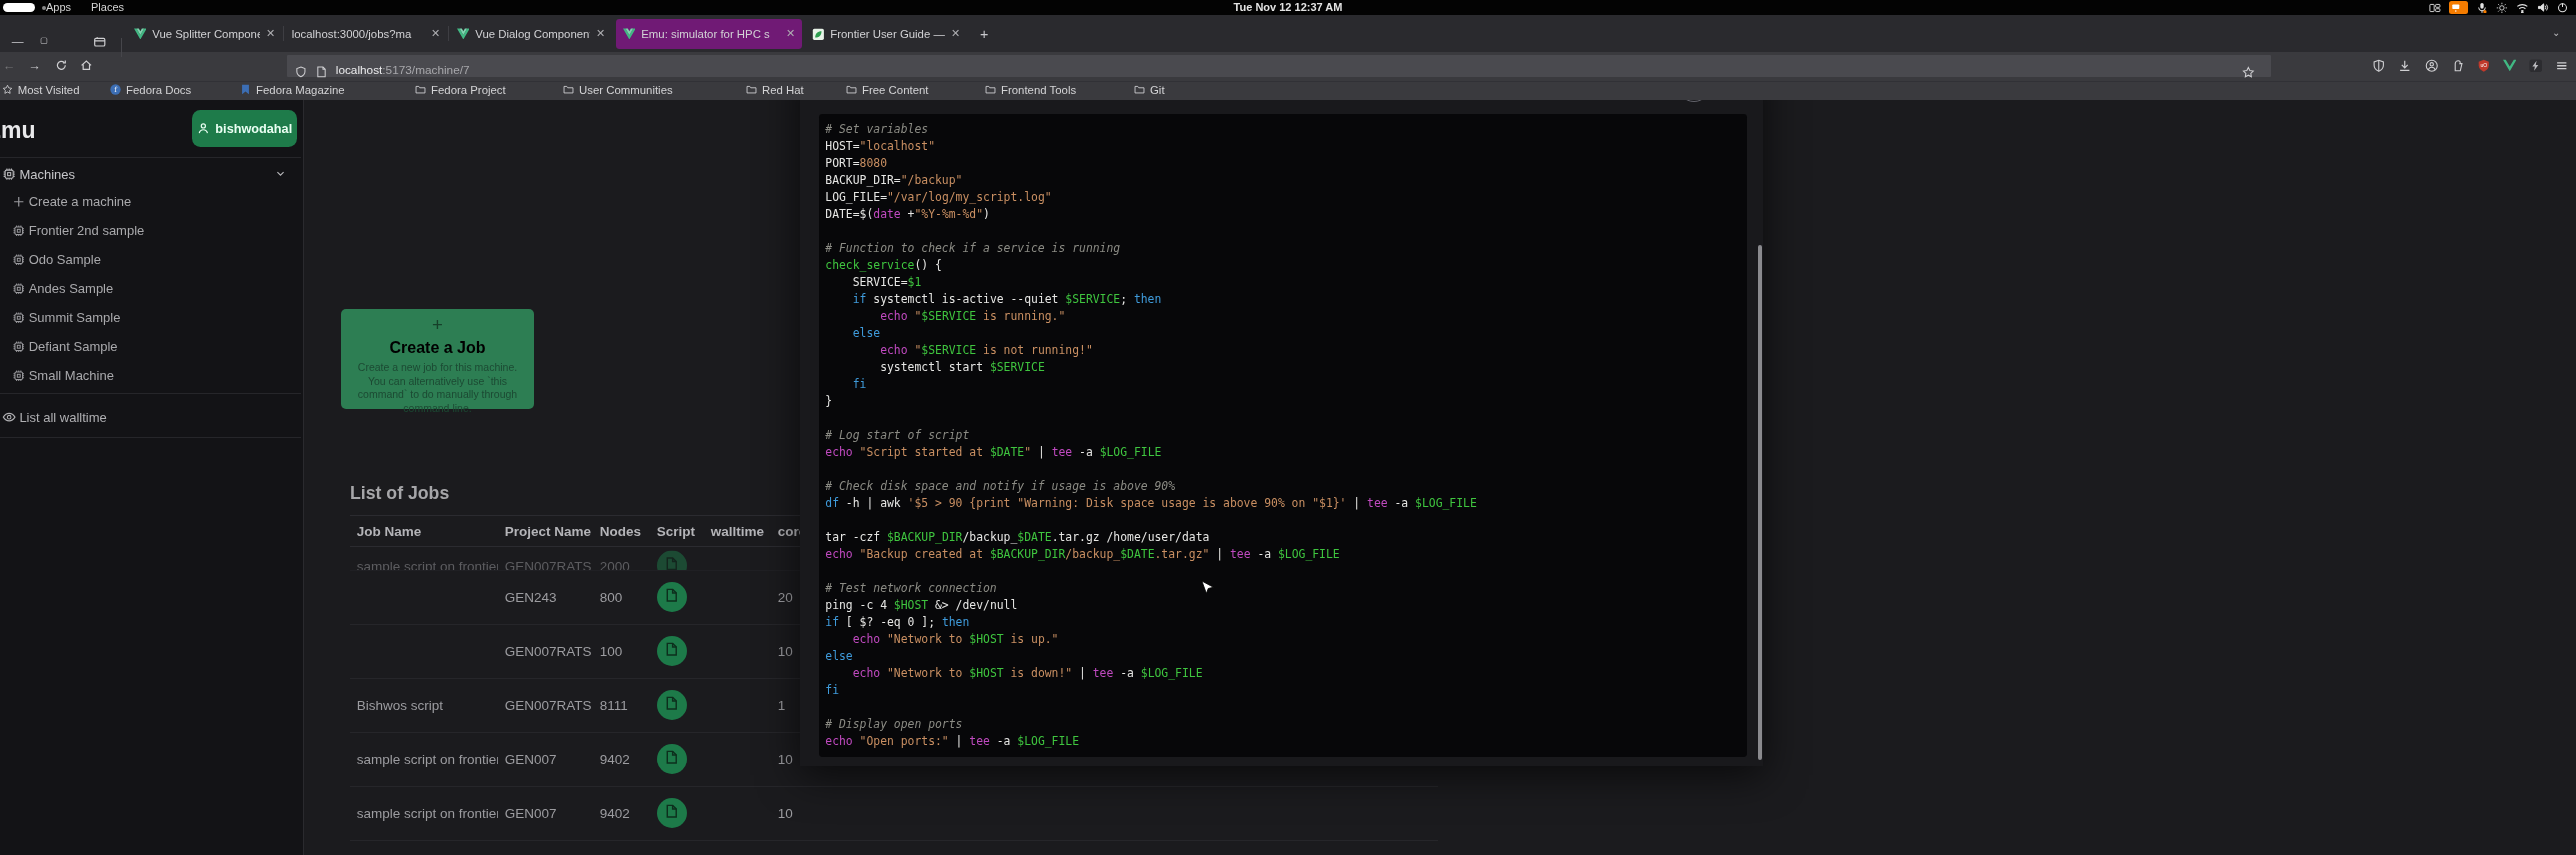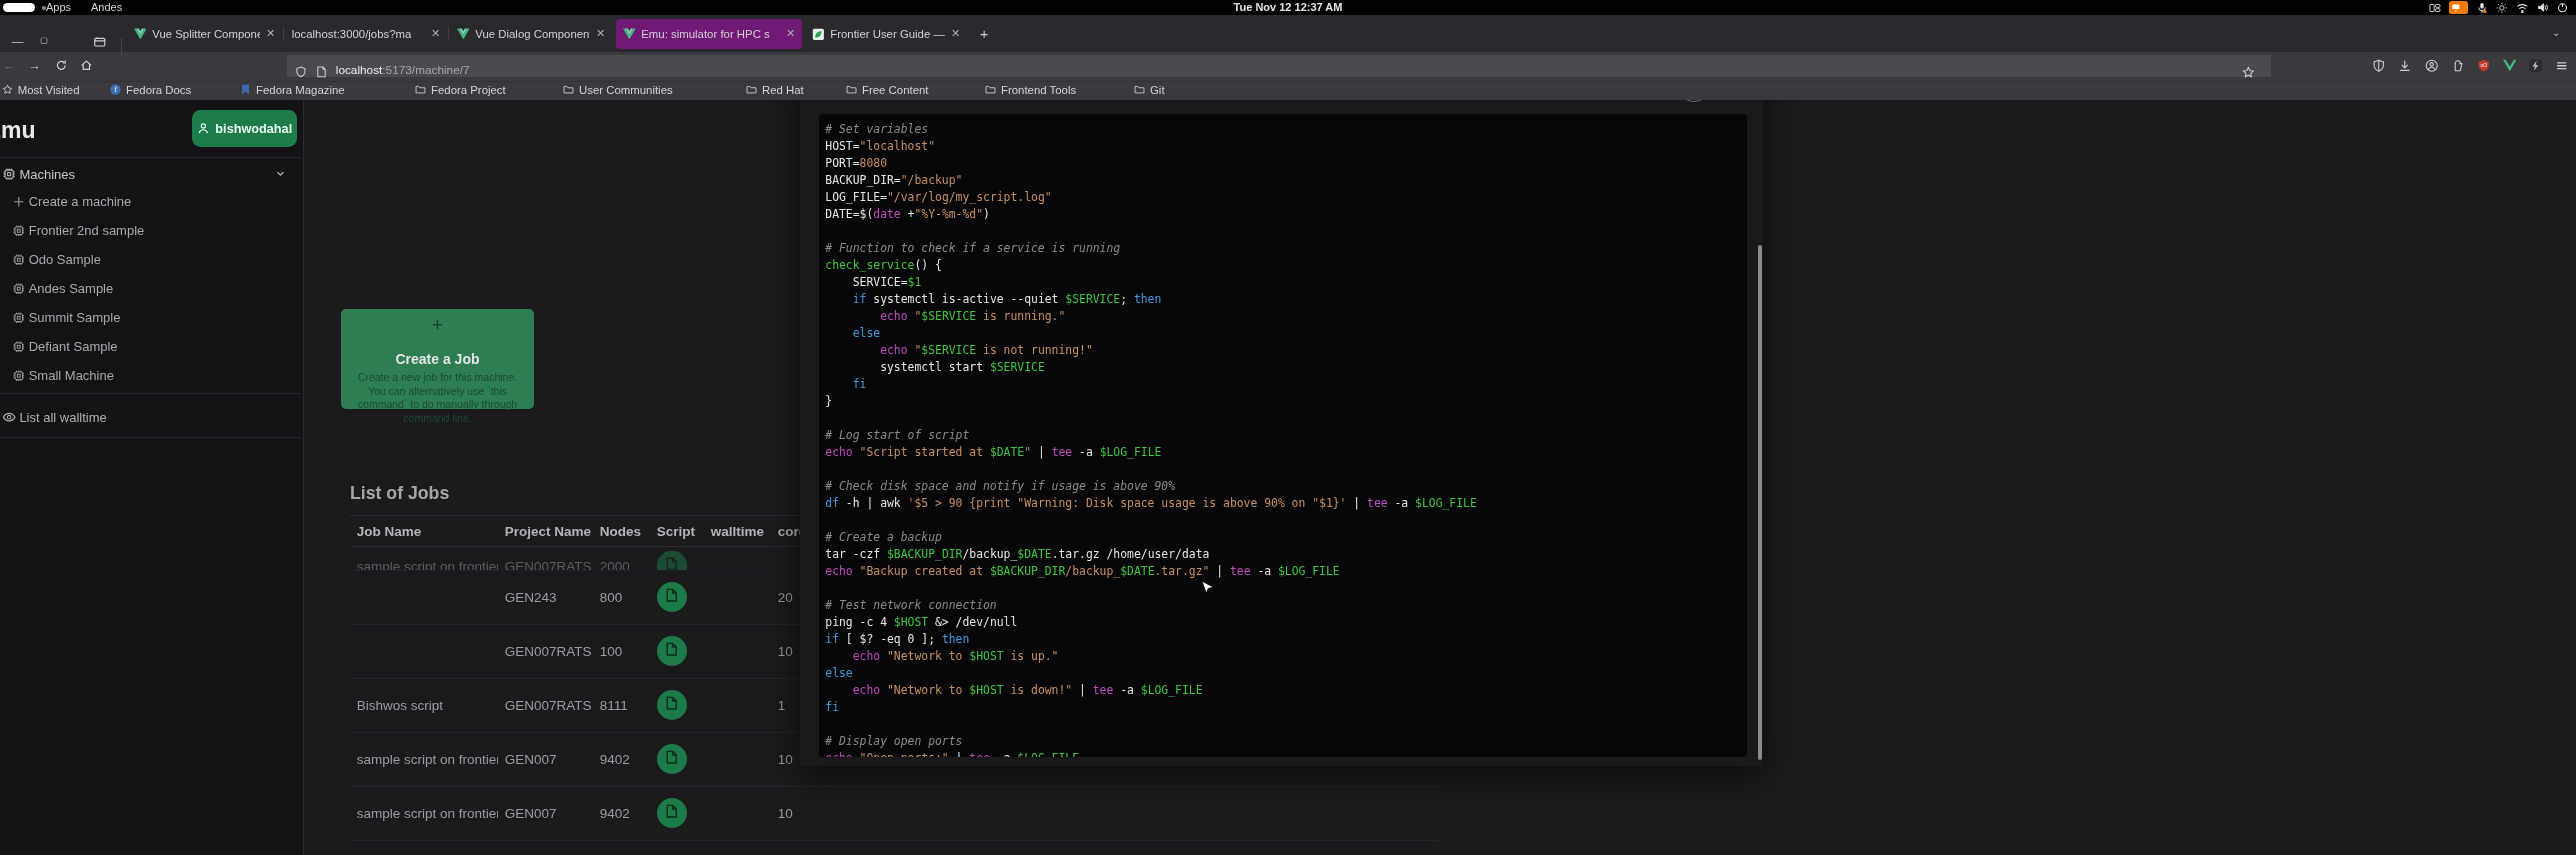--- a/index.html
+++ b/index.html
@@ -67,21 +67,21 @@
   .mrow { display:flex; border:0.8px solid #3e3e43; border-bottom:none; height:29px; }
   .mrow:last-child { border-bottom:0.8px solid #3e3e43; }
   .mcell-l { width:140px; border-right:0.8px solid #3e3e43; display:flex; align-items:center; padding-left:8.4px;
              font-size:12.7px; font-weight:700; color:#a5a5a9; }
   .mcell-v { flex:1; display:flex; align-items:center; padding-left:8.4px; font-size:12.7px; color:#8f8f93; }
 
   
   #jobcard { position:absolute; left:341px; top:209px; width:193px; height:100px; background:#2d7e53; border-radius:5px;
              text-align:center; padding-top:6.7px; }
   #jobcard .plus { font-size:18.6px; color:#16402a; line-height:18.6px; font-weight:400; }
-  #jobcard .jc-title { font-size:14px; font-weight:600; color:#e5e5e5; margin-top:17px; }
+  #jobcard .jc-title { font-size:16px; font-weight:600; color:#000000; margin-top:5px; }
   #jobcard .jc-body { font-size:10.5px; color:#1c4a33; line-height:13.5px; padding:4.2px 10px 0 10px; }
 
   
   #jobs-heading { position:absolute; left:350px; top:383px; font-size:17.7px; font-weight:600; color:#a6a6a9; }
   #jobstable { position:absolute; left:350px; top:415px; width:1088px; }
   .jrow { display:grid; grid-template-columns:148px 95px 57px 54px 67px 51px 1fr; align-items:center;
           height:54px; border-bottom:0.8px solid #26262a; }
   .jrow > div { padding-left:6.7px; font-size:13.5px; color:#9c9ca0; white-space:nowrap; overflow:hidden; }
   #jhead { display:grid; grid-template-columns:148px 95px 57px 54px 67px 51px 1fr; align-items:center;
            height:32px; border-top:0.8px solid #2b2b30; border-bottom:0.8px solid #2b2b30; }
@@ -111,21 +111,21 @@
 
   #cursor { position:absolute; left:1201px; top:580px; z-index:60; }
 </style>
 </head>
 <body>
 
 <div id="sysbar">
   <div class="pill"></div>
   <div class="dot"></div>
   <span class="sysmenu" style="left:46px">Apps</span>
-  <span class="sysmenu" style="left:91px">Andes</span>
+  <span class="sysmenu" style="left:91px">Places</span>
   <span id="clock">Tue Nov 12 12:37 AM</span>
   <span id="tray">
       <span class="ticon ">
         <svg width="11.8" height="10" viewBox="0 0 16 14" fill="none" stroke="#e3e3e3" stroke-width="1.3">
           <rect x="1" y="2" width="6" height="10" rx="1"></rect>
           <rect x="9" y="2" width="6" height="4" rx="1"></rect>
           <rect x="9" y="8" width="6" height="4" rx="1"></rect>
         </svg>
       </span>
       <span class="ticon cast">
@@ -598,21 +598,20 @@
       <div class="code-line"><span class="tk-p">        systemctl start </span><span class="tk-v">$SERVICE</span></div>
       <div class="code-line"><span class="tk-p">    </span><span class="tk-k">fi</span></div>
       <div class="code-line"><span class="tk-p">}</span></div>
       <div class="code-line"></div>
       <div class="code-line"><span class="tk-c"># Log start of script</span></div>
       <div class="code-line"><span class="tk-m">echo</span><span class="tk-p"> </span><span class="tk-s">"Script started at </span><span class="tk-v">$DATE</span><span class="tk-s">"</span><span class="tk-p"> | </span><span class="tk-m">tee</span><span class="tk-p"> -a </span><span class="tk-v">$LOG_FILE</span></div>
       <div class="code-line"></div>
       <div class="code-line"><span class="tk-c"># Check disk space and notify if usage is above 90%</span></div>
       <div class="code-line"><span class="tk-k">df</span><span class="tk-p"> -h | awk </span><span class="tk-s">'$5 &gt; 90 {print "Warning: Disk space usage is above 90% on "$1}'</span><span class="tk-p"> | </span><span class="tk-m">tee</span><span class="tk-p"> -a </span><span class="tk-v">$LOG_FILE</span></div>
       <div class="code-line"></div>
-      <div class="code-line"><span class="tk-c"># Create a backup</span></div>
       <div class="code-line"><span class="tk-p">tar -czf </span><span class="tk-v">$BACKUP_DIR</span><span class="tk-p">/backup_</span><span class="tk-v">$DATE</span><span class="tk-p">.tar.gz /home/user/data</span></div>
       <div class="code-line"><span class="tk-m">echo</span><span class="tk-p"> </span><span class="tk-s">"Backup created at </span><span class="tk-v">$BACKUP_DIR</span><span class="tk-s">/backup_</span><span class="tk-v">$DATE</span><span class="tk-s">.tar.gz"</span><span class="tk-p"> | </span><span class="tk-m">tee</span><span class="tk-p"> -a </span><span class="tk-v">$LOG_FILE</span></div>
       <div class="code-line"></div>
       <div class="code-line"><span class="tk-c"># Test network connection</span></div>
       <div class="code-line"><span class="tk-p">ping -c 4 </span><span class="tk-v">$HOST</span><span class="tk-p"> &amp;&gt; /dev/null</span></div>
       <div class="code-line"><span class="tk-k">if</span><span class="tk-p"> [ $? -eq 0 ]; </span><span class="tk-k">then</span></div>
       <div class="code-line"><span class="tk-p">    </span><span class="tk-m">echo</span><span class="tk-p"> </span><span class="tk-s">"Network to </span><span class="tk-v">$HOST</span><span class="tk-s"> is up."</span></div>
       <div class="code-line"><span class="tk-k">else</span></div>
       <div class="code-line"><span class="tk-p">    </span><span class="tk-m">echo</span><span class="tk-p"> </span><span class="tk-s">"Network to </span><span class="tk-v">$HOST</span><span class="tk-s"> is down!"</span><span class="tk-p"> | </span><span class="tk-m">tee</span><span class="tk-p"> -a </span><span class="tk-v">$LOG_FILE</span></div>
       <div class="code-line"><span class="tk-k">fi</span></div>

